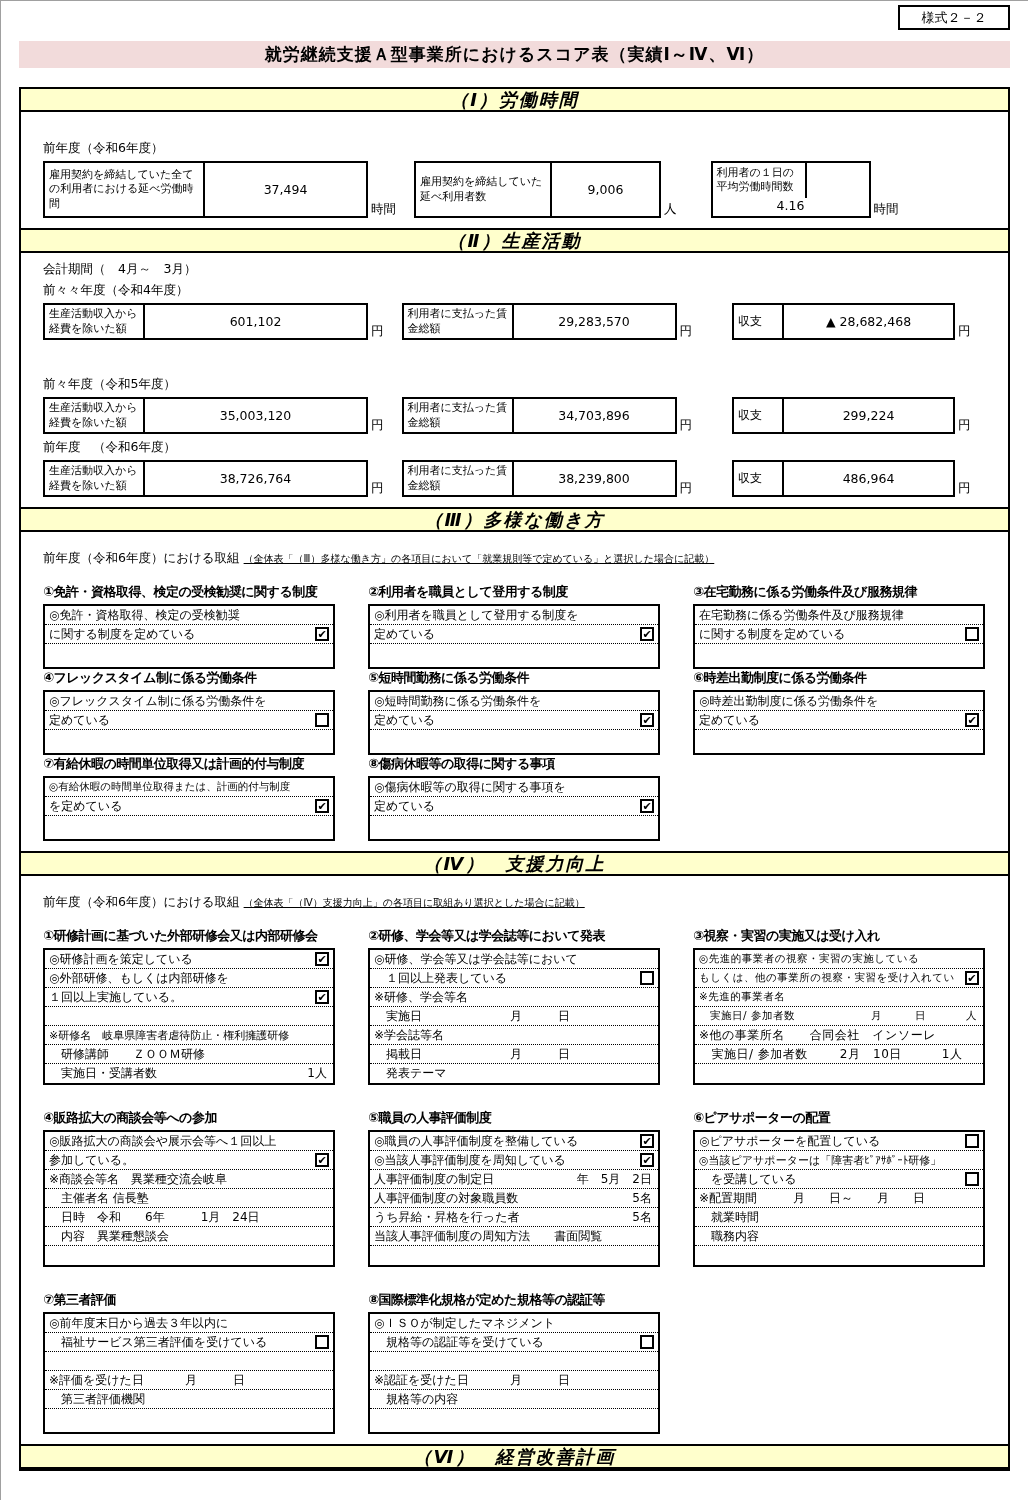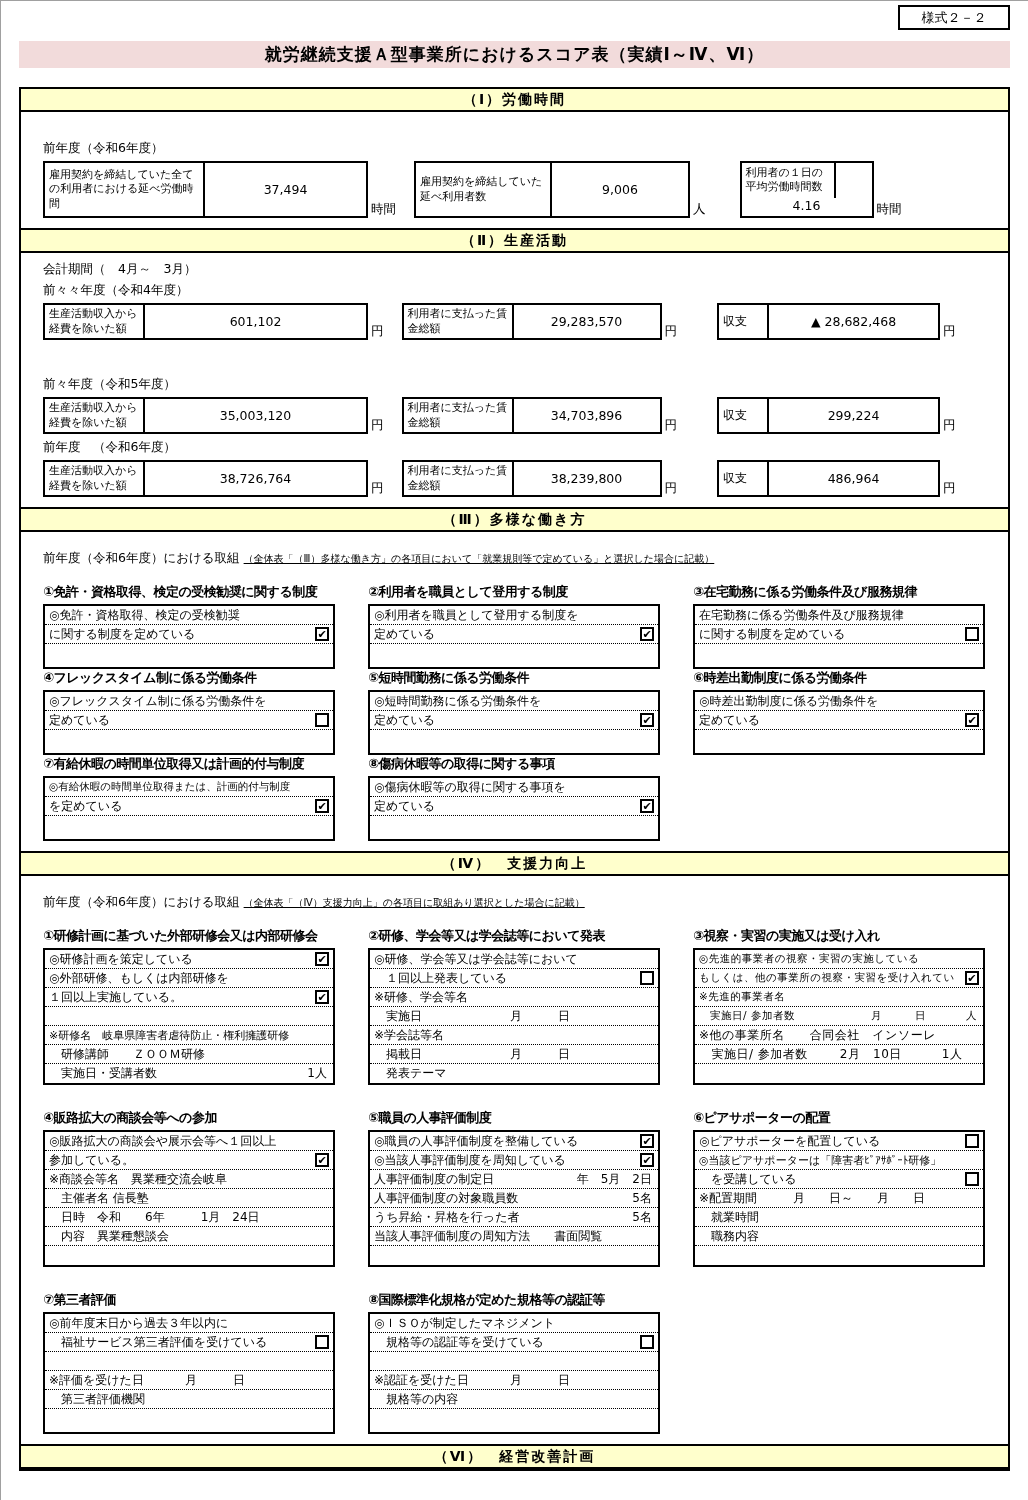--- a/index.html
+++ b/index.html
@@ -26,21 +26,21 @@
     font-size:17px; font-weight:bold; letter-spacing:1px;
   }
   .sections { margin:19px 18px 0 18px; }
   .sec { border:2px solid #000; border-top-width:2px; background:#fff; }
   .sec + .sec { margin-top:-2px; }
   .sec-header {
     background:#FFFFCC;
     border-bottom:2px solid #000;
     height:23px;
     display:flex; align-items:center; justify-content:center;
-    font-size:14px; font-weight:bold; letter-spacing:2px;
+    font-size:18px; font-weight:bold; letter-spacing:2px;font-style:italic;
   }
   .sec-body { padding:8px 12px 10px 22px; }
 
   .year-label, .period-label { font-size:12.5px; margin-bottom:4px; white-space:nowrap; }
 
   .fg-row { display:flex; align-items:flex-end; }
   .fg { display:flex; border:2px solid #000; }
   .fg-label {
     border-right:2px solid #000;
     font-size:11px; line-height:1.3;
@@ -48,29 +48,29 @@
   }
   .fg-value {
     display:flex; align-items:center; justify-content:center;
     font-size:12.5px;
   }
   .unit { font-size:12.5px; margin:0 4px 0 3px; white-space:nowrap; }
 
   
   .s1 .fg { height:57px; }
   .s1 .g1 .fg-label{ width:160px; } .s1 .g1 .fg-value{ width:161px; }
-  .s1 .g2 .fg-label{ width:136px; } .s1 .g2 .fg-value{ width:136px; }
-  .s1 .g3 .fg-label{ width:94px; }  .s1 .g3 .fg-value{ width:130px; }
+  .s1 .g2 .fg-label{ width:136px; } .s1 .g2 .fg-value{ width:107px; }
+  .s1 .g3 .fg-label{ width:94px; }  .s1 .g3 .fg-value{ width:156px; }
   .s1 .g2 { margin-left:14px; } .s1 .g3 { margin-left:30px;flex-direction:column; }
   .s1 .fg-row { margin-top:6px; }
 
   
   .s2 .fg { height:37px; }
   .s2 .g1 .fg-label{ width:100px; } .s2 .g1 .fg-value{ width:221px; }
-  .s2 .g2 .fg-label{ width:110px; } .s2 .g2 .fg-value{ width:146px; }
+  .s2 .g2 .fg-label{ width:110px; } .s2 .g2 .fg-value{ width:161px; }
   .s2 .g3 .fg-label{ width:50px; justify-content:flex-start; font-size:12px; }
   .s2 .g3 .fg-value{ width:169px; }
   .s2 .g2 { margin-left:14px; } .s2 .g3 { margin-left:36px; }
   .s2-row2 { margin-top:36px; } .s2-row3 { margin-top:5px; }
 
   
   .items-row { display:flex; gap:33px; padding-left:0; }
   .item { width:292px; }
   .item-title { font-size:13px; font-weight:bold; white-space:nowrap; margin-bottom:3px; letter-spacing:-0.5px; }
   .ibox { border:2px solid #000; background:#fff; }

